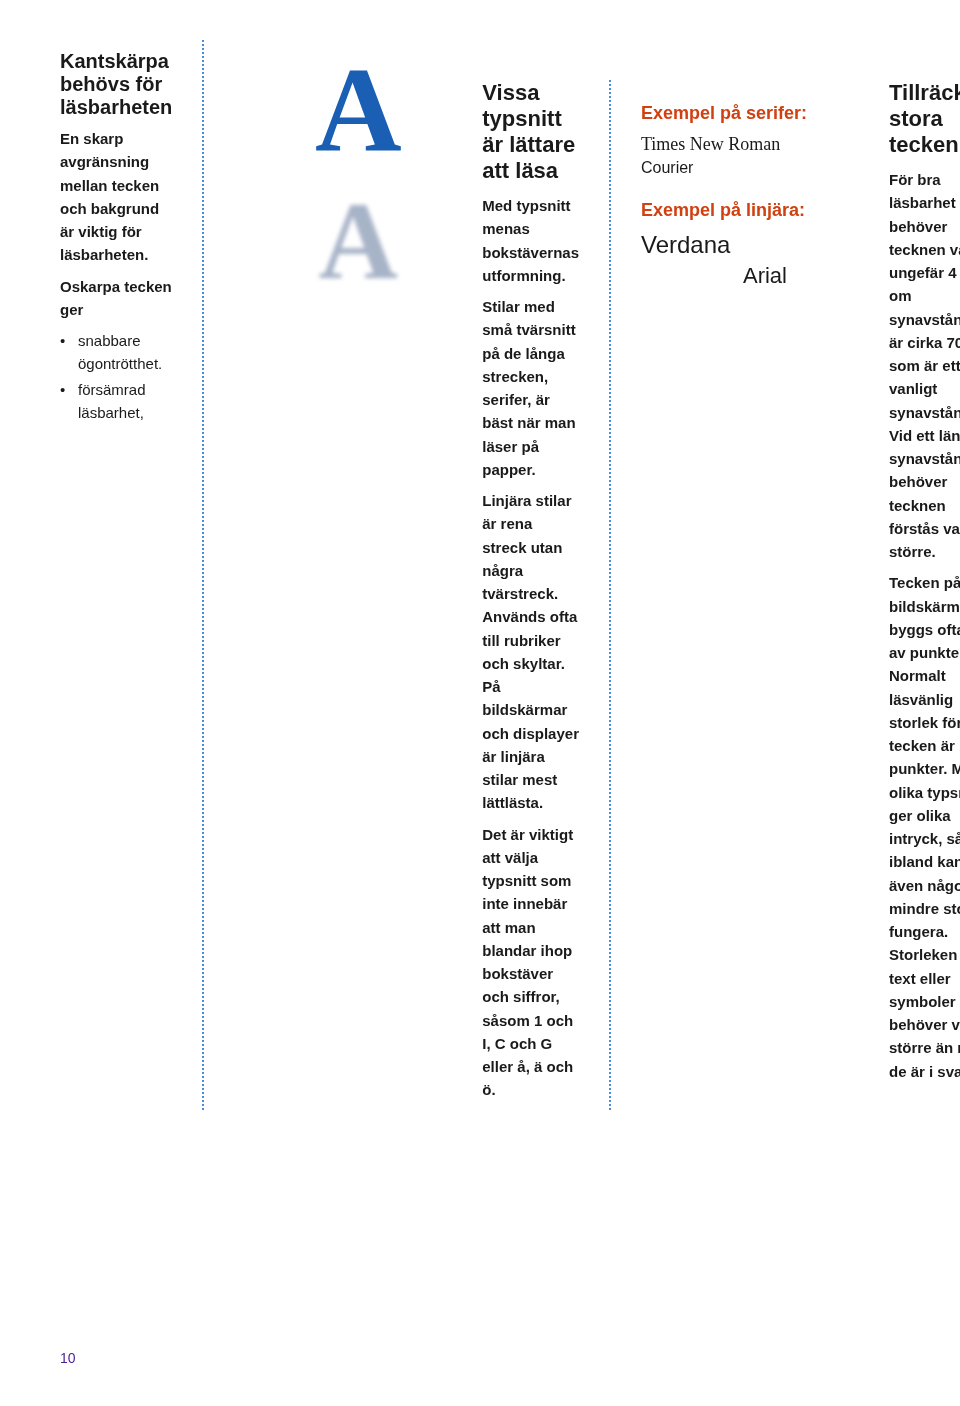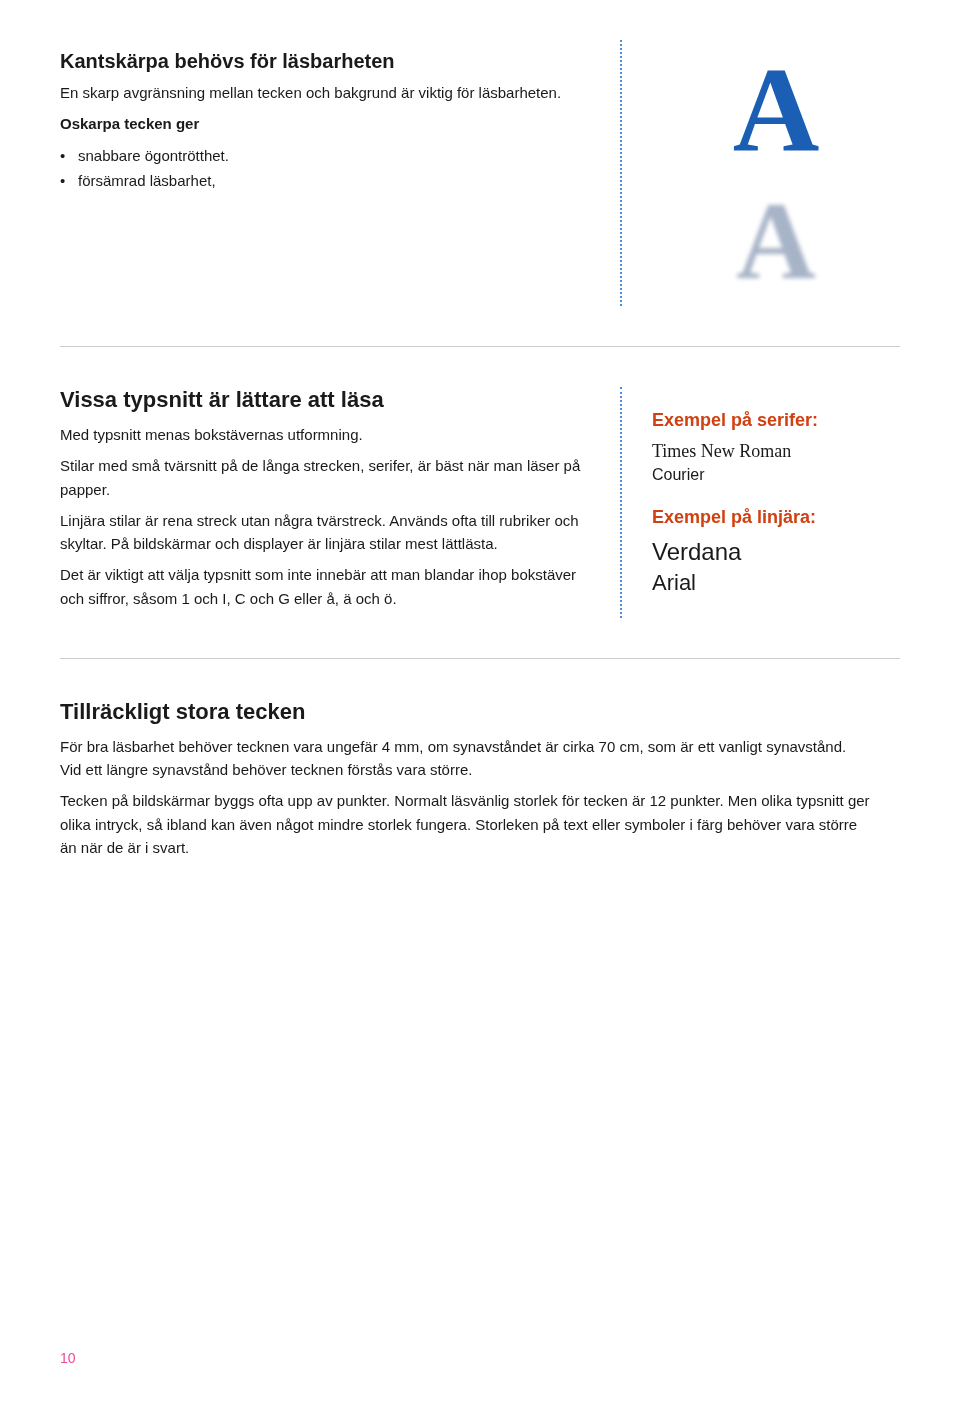--- a/index.html
+++ b/index.html
@@ -9,21 +9,21 @@
       font-family: Arial, Helvetica, sans-serif;
       font-size: 15px;
       color: #1a1a1a;
       width: 960px;
       min-height: 1406px;
       padding: 40px 60px 60px 60px;
     }
 
     .page-layout {
       display: flex;
-      flex-direction: column;
+      flex-direction: row;
       gap: 0;
     }
 
     
     .section {
       display: flex;
       flex-direction: row;
       gap: 0;
       margin-bottom: 0;
     }
@@ -70,20 +70,21 @@
     h2.section-heading {
       font-size: 22px;
       margin-bottom: 10px;
     }
 
     p {
       font-size: 15px;
       line-height: 1.55;
       color: #1a1a1a;
       margin-bottom: 8px;
+      font-weight: bold;
     }
 
     .bullet-list {
       list-style: none;
       margin: 6px 0 8px 0;
       padding: 0;
     }
 
     .bullet-list li {
       font-size: 15px;
@@ -155,20 +156,21 @@
       color: #1a1a1a;
       margin-bottom: 4px;
       display: block;
     }
 
     .example-arial {
       font-family: Arial, Helvetica, sans-serif;
       font-size: 22px;
       color: #1a1a1a;
       display: block;
+      text-align: center;
     }
 
     
     .tank-pa-heading {
       color: #d04010;
       font-weight: bold;
       font-size: 18px;
       margin-bottom: 8px;
     }
 
@@ -176,21 +178,21 @@
       font-size: 14px;
       margin-bottom: 8px;
     }
 
     
     .page-number {
       position: fixed;
       bottom: 40px;
       left: 60px;
       font-size: 14px;
-      color: #ec4899;
+      color: #4c1d95;
     }
 
     
     .h-sep {
       border: none;
       border-top: 1px solid #cccccc;
       margin: 0;
     }
 
     .right-col-1 {

